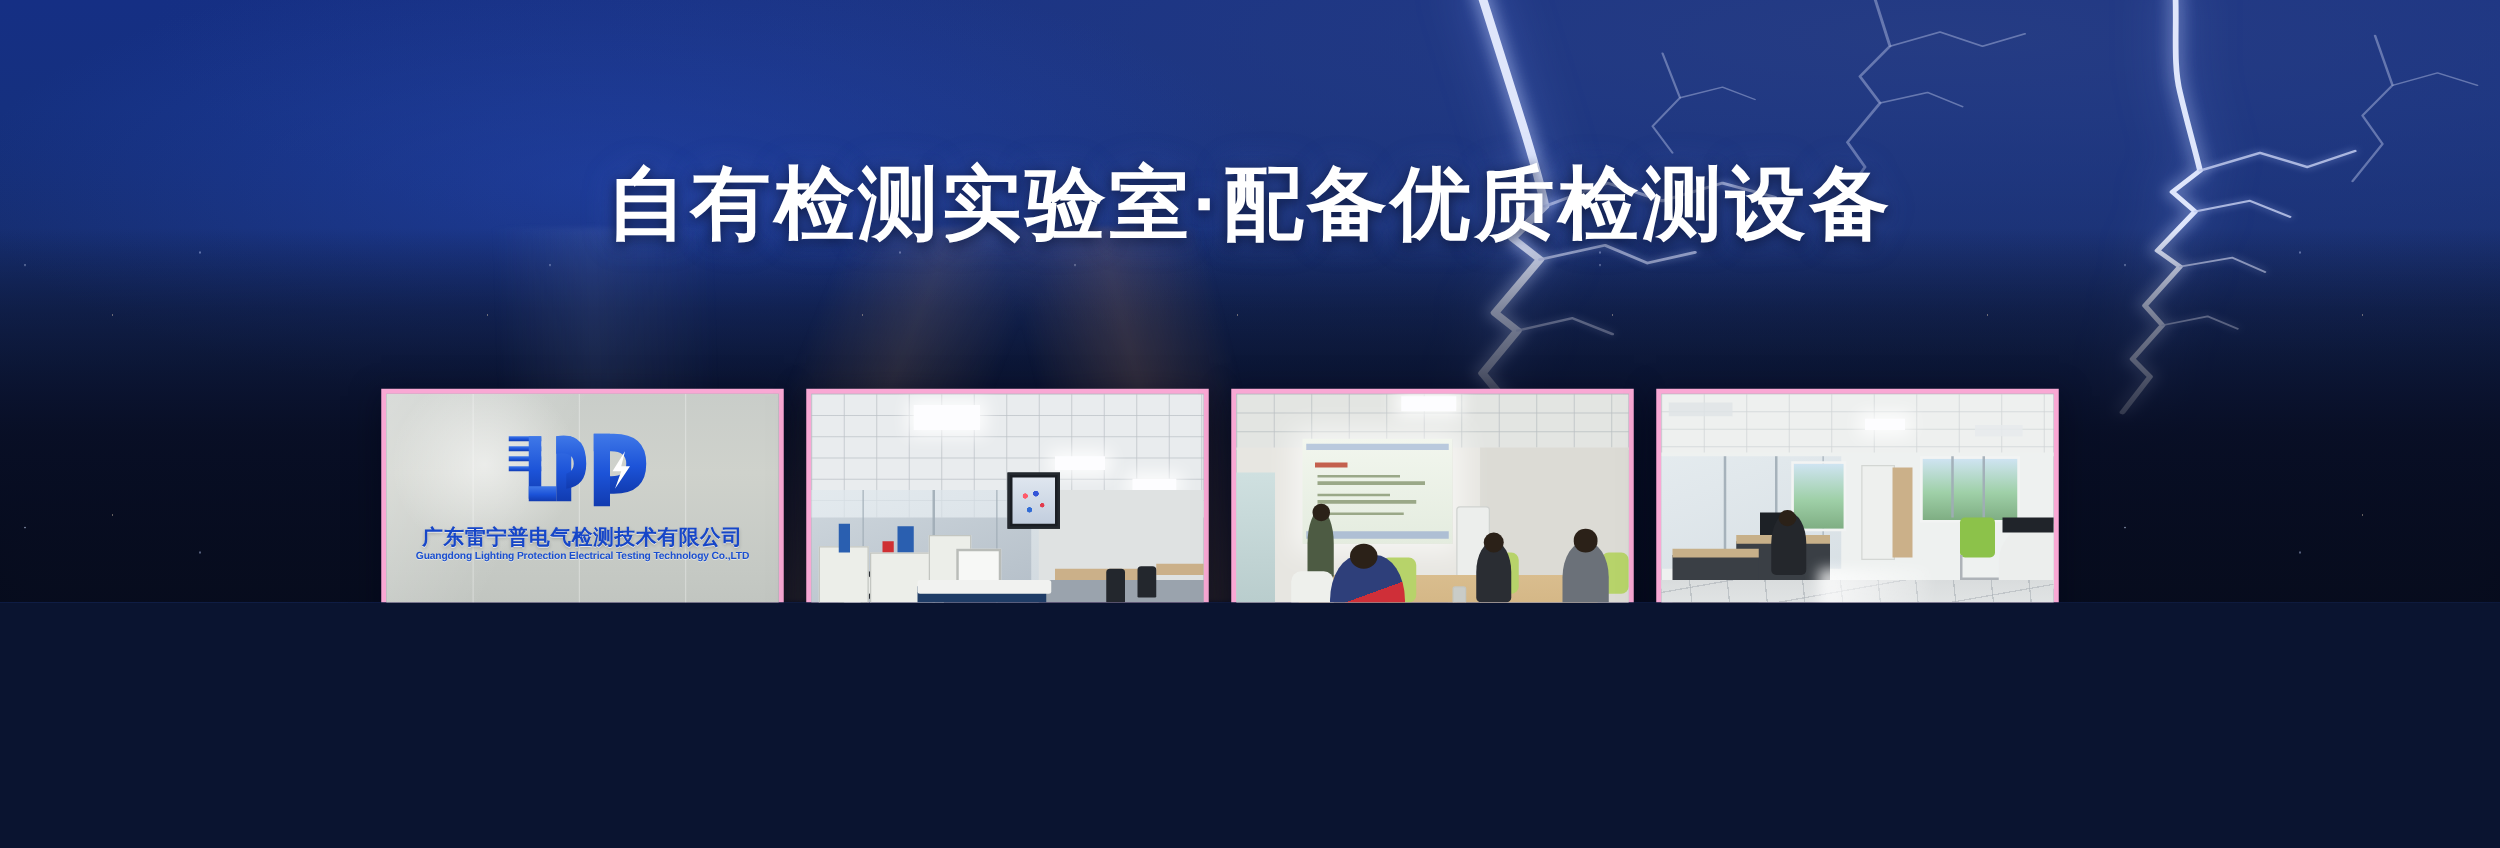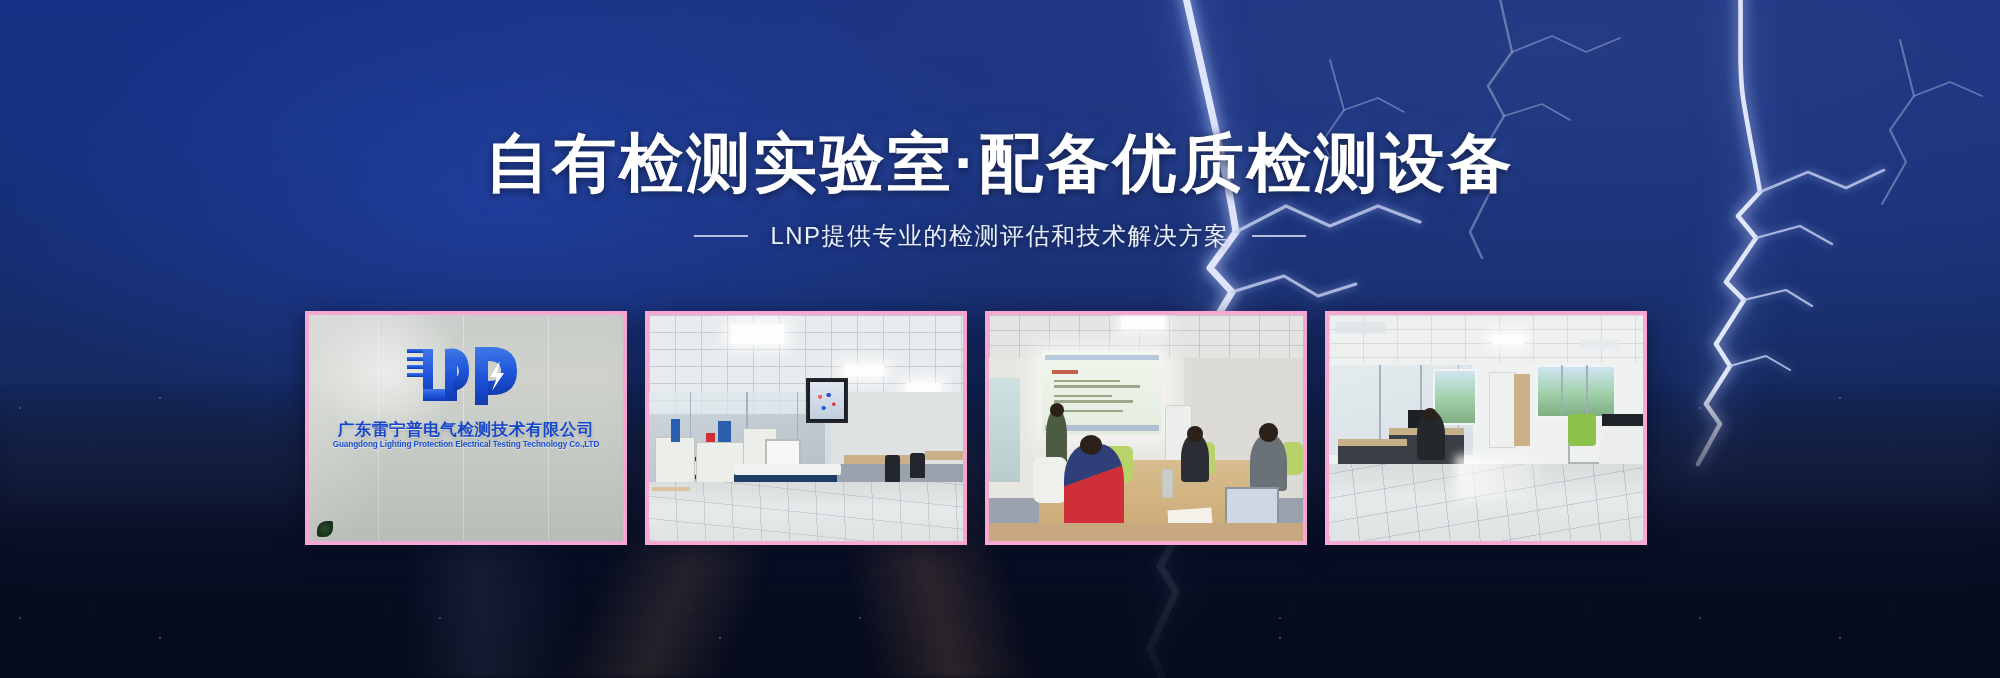--- a/index.html
+++ b/index.html
@@ -1,21 +1,21 @@
 <!DOCTYPE html>
 <html lang="zh"><head>
 <meta charset="utf-8">
 <title>LNP Banner</title>
 <style>
   html,body{margin:0;padding:0;background:#0a1430;}
   body{font-family:"Liberation Sans","DejaVu Sans",sans-serif;}
 
   .banner{
     position:relative;
-    width:2000px;height:678px;
+    width:2000px;height:482px;
     overflow:hidden;
     background:#122a6e;
   }
 
   
   .sky{
     position:absolute;inset:0;
     background:
       radial-gradient(120% 90% at 78% 6%, rgba(40,62,132,.85) 0%, rgba(19,33,84,0) 60%),
       linear-gradient(180deg,#152f84 0%, #15307f 18%, #162e72 38%, #152a60 56%, #101f49 72%, #0a1433 88%, #070e25 100%),
@@ -241,25 +241,20 @@
     </svg>
   </div>
 
   <div class="city">
     <div class="city-lights"></div>
     <div class="city-streaks"></div>
   </div>
 
   <div class="headline-wrap">
     <h1 class="headline">自有检测实验室·配备优质检测设备</h1>
-    <div class="sub-row">
-      <span class="sub-rule"></span>
-      <p class="subtitle">LNP提供专业的检测评估和技术解决方案</p>
-      <span class="sub-rule"></span>
-    </div>
   </div>
 
   <div class="strip">
 
     <div class="photo">
       <div class="photo-inner">
         <div class="wall"></div>
         <div class="wall-glow"></div>
         <div class="wall-seam" style="left:22%"></div>
         <div class="wall-seam" style="left:49%"></div>

